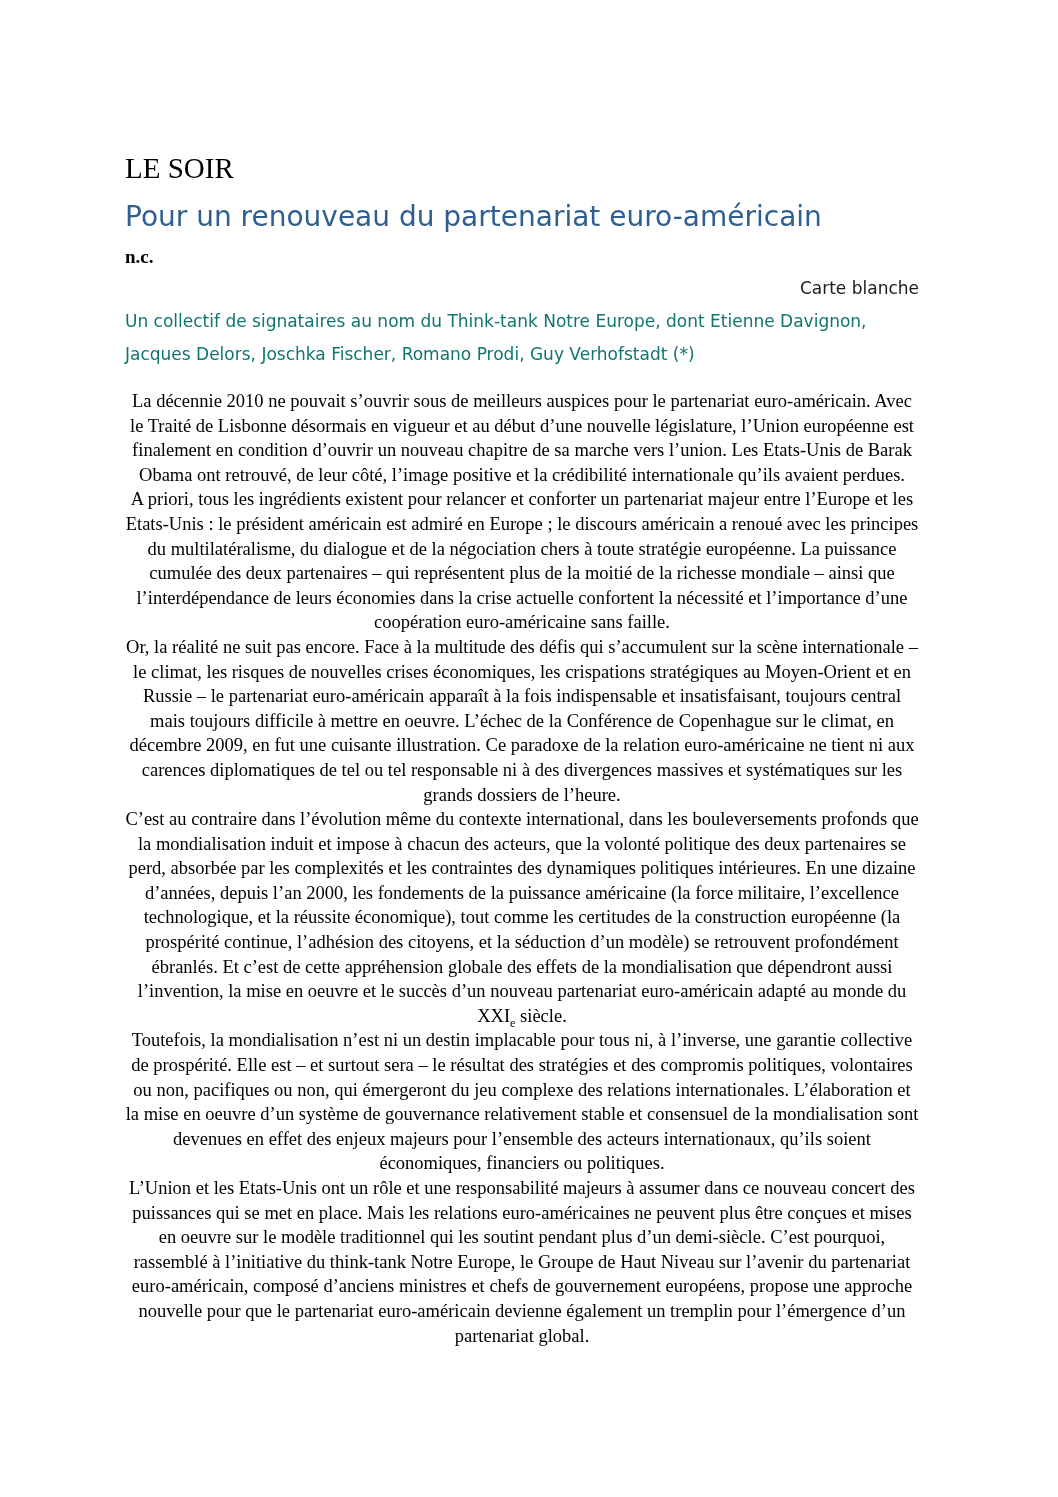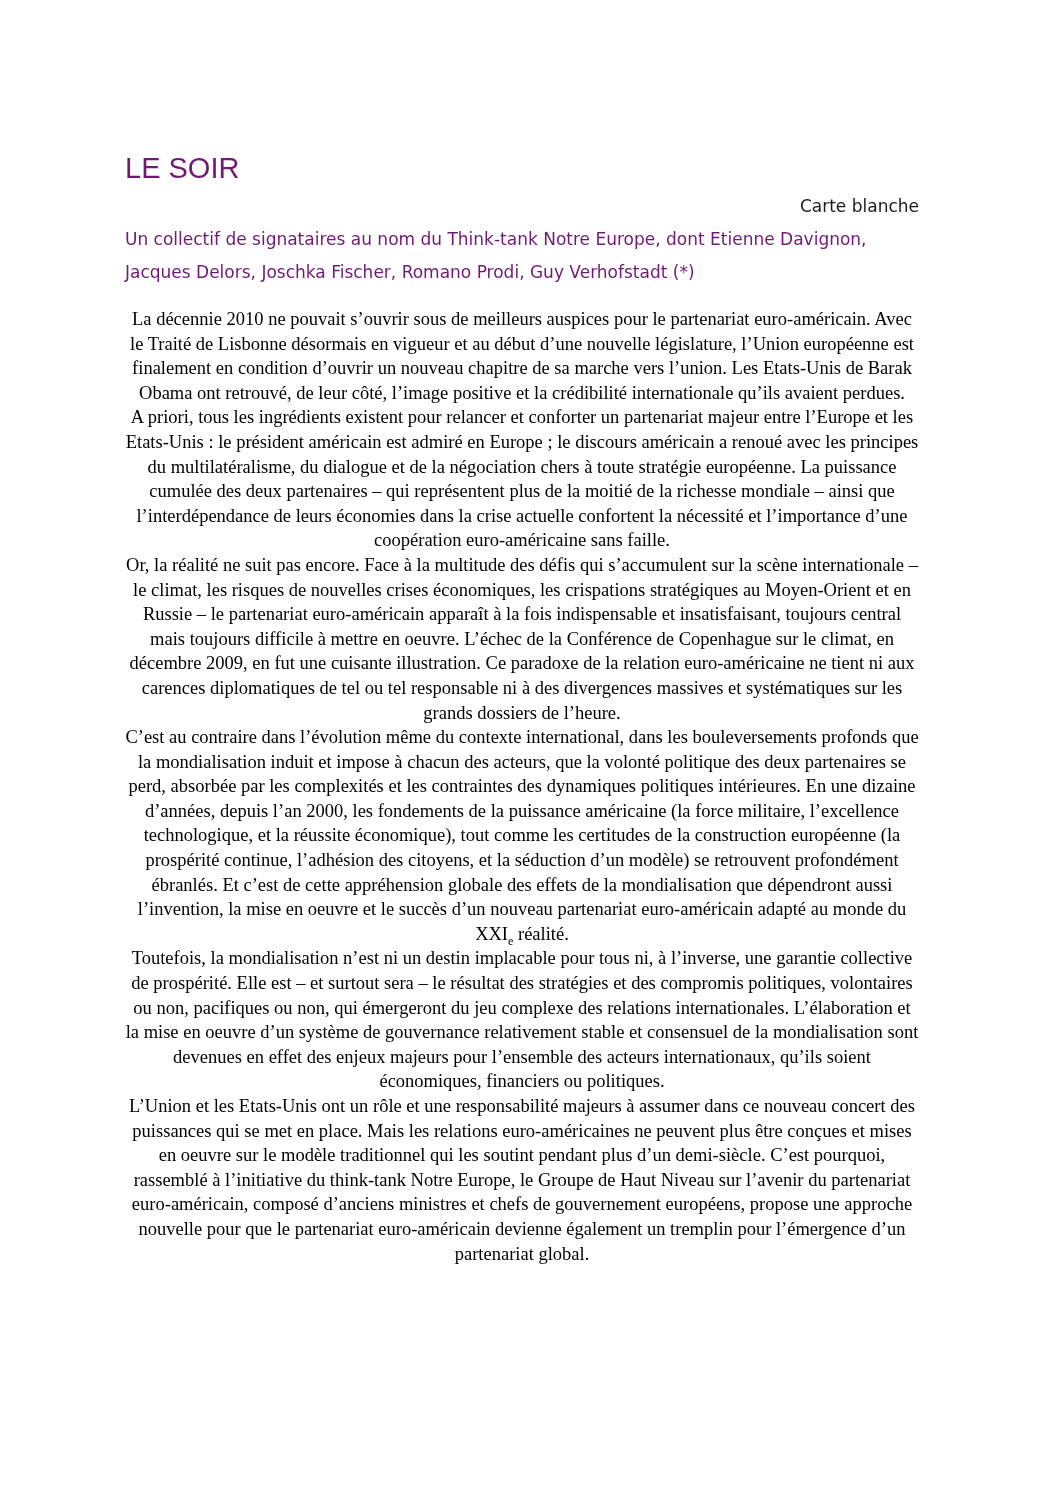--- a/index.html
+++ b/index.html
@@ -14,25 +14,25 @@
     background: #ffffff;
     overflow: hidden;
   }
   .content {
     position: absolute;
     left: 125px;
     top: 150px;
     width: 794px;
   }
   .masthead {
-    font-family: Liberation Sans, sans-serif;
+    font-family: Liberation Serif, serif;
     font-size: 29px;
     line-height: 37px;
     font-weight: 400;
-    color: #701a75;
+    color: #000000;
     letter-spacing: 0px;
   }
   .title {
     margin: 0;
     margin-top: 12px;
     font-family: "DejaVu Sans", "Liberation Sans", sans-serif;
     font-size: 28px;
     line-height: 35px;
     font-weight: 400;
     color: #2f5f90;
@@ -54,21 +54,21 @@
     font-weight: 400;
     color: #1b1b1b;
     text-align: right;
   }
   .authors {
     margin-top: 6px;
     font-family: "DejaVu Sans", "Liberation Sans", sans-serif;
     font-size: 17px;
     line-height: 33px;
     font-weight: 400;
-    color: #701a75;
+    color: #0f766e;
     white-space: pre-wrap;
   }
   .article-body {
     margin-top: 18px;
   }
   .para {
     margin: 0;
     font-family: "Liberation Serif", "DejaVu Serif", serif;
     font-size: 18.5px;
     line-height: 24.6px;
@@ -84,32 +84,34 @@
   }
 </style>
 </head>
 <body>
 
 <div class="page">
   <div class="content">
 
     <div class="masthead">LE SOIR</div>
 
+    <h1 class="title">Pour un renouveau du partenariat euro-américain</h1>
 
+    <div class="byline-serif byline-source">n.c.</div>
 
 
     <div class="rubric">Carte blanche</div>
 
     <div class="authors">Un collectif de signataires au nom du Think-tank Notre Europe, dont Etienne Davignon,
 Jacques Delors, Joschka Fischer, Romano Prodi, Guy Verhofstadt (*)</div>
 
     <div class="article-body">
         <p class="para"><span>La décennie 2010 ne pouvait s’ouvrir sous de meilleurs auspices pour le partenariat euro-américain. Avec le Traité de Lisbonne désormais en vigueur et au début d’une nouvelle législature, l’Union européenne est finalement en condition d’ouvrir un nouveau chapitre de sa marche vers l’union. Les Etats-Unis de Barak Obama ont retrouvé, de leur côté, l’image positive et la crédibilité internationale qu’ils avaient perdues.</span></p>
         <p class="para"><span>A priori, tous les ingrédients existent pour relancer et conforter un partenariat majeur entre l’Europe et les Etats-Unis : le président américain est admiré en Europe ; le discours américain a renoué avec les principes du multilatéralisme, du dialogue et de la négociation chers à toute stratégie européenne. La puissance cumulée des deux partenaires – qui représentent plus de la moitié de la richesse mondiale – ainsi que l’interdépendance de leurs économies dans la crise actuelle confortent la nécessité et l’importance d’une coopération euro-américaine sans faille.</span></p>
         <p class="para"><span>Or, la réalité ne suit pas encore. Face à la multitude des défis qui s’accumulent sur la scène internationale – le climat, les risques de nouvelles crises économiques, les crispations stratégiques au Moyen-Orient et en Russie – le partenariat euro-américain apparaît à la fois indispensable et insatisfaisant, toujours central mais toujours difficile à mettre en oeuvre. L’échec de la Conférence de Copenhague sur le climat, en décembre 2009, en fut une cuisante illustration. Ce paradoxe de la relation euro-américaine ne tient ni aux carences diplomatiques de tel ou tel responsable ni à des divergences massives et systématiques sur les grands dossiers de l’heure.</span></p>
         <p class="para"><span>C’est au contraire dans l’évolution même du contexte international, dans les bouleversements profonds que la mondialisation induit et impose à chacun des acteurs, que la volonté politique des deux partenaires se perd, absorbée par les complexités et les contraintes des dynamiques politiques intérieures. En une dizaine d’années, depuis l’an 2000, les fondements de la puissance américaine (la force militaire, l’excellence technologique, et la réussite économique), tout comme les certitudes de la construction européenne (la prospérité continue, l’adhésion des citoyens, et la séduction d’un modèle) se retrouvent profondément ébranlés. Et c’est de cette appréhension globale des effets de la mondialisation que dépendront aussi
-l’invention, la mise en oeuvre et le succès d’un nouveau partenariat euro-américain adapté au monde du XXI</span><span class="sub">e</span><span> réalité.</span></p>
+l’invention, la mise en oeuvre et le succès d’un nouveau partenariat euro-américain adapté au monde du XXI</span><span class="sub">e</span><span> siècle.</span></p>
         <p class="para"><span>Toutefois, la mondialisation n’est ni un destin implacable pour tous ni, à l’inverse, une garantie collective de prospérité. Elle est – et surtout sera – le résultat des stratégies et des compromis politiques, volontaires ou non, pacifiques ou non, qui émergeront du jeu complexe des relations internationales. L’élaboration et la mise en oeuvre d’un système de gouvernance relativement stable et consensuel de la mondialisation sont devenues en effet des enjeux majeurs pour l’ensemble des acteurs internationaux, qu’ils soient économiques, financiers ou politiques.</span></p>
         <p class="para"><span>L’Union et les Etats-Unis ont un rôle et une responsabilité majeurs à assumer dans ce nouveau concert des puissances qui se met en place. Mais les relations euro-américaines ne peuvent plus être conçues et mises en oeuvre sur le modèle traditionnel qui les soutint pendant plus d’un demi-siècle. C’est pourquoi, rassemblé à l’initiative du think-tank Notre Europe, le Groupe de Haut Niveau sur l’avenir du partenariat euro-américain, composé d’anciens ministres et chefs de gouvernement européens, propose une approche nouvelle pour que le partenariat euro-américain devienne également un tremplin pour l’émergence d’un partenariat global.</span></p>
       </div>
 
   </div>
 </div>
 
 </body></html>

